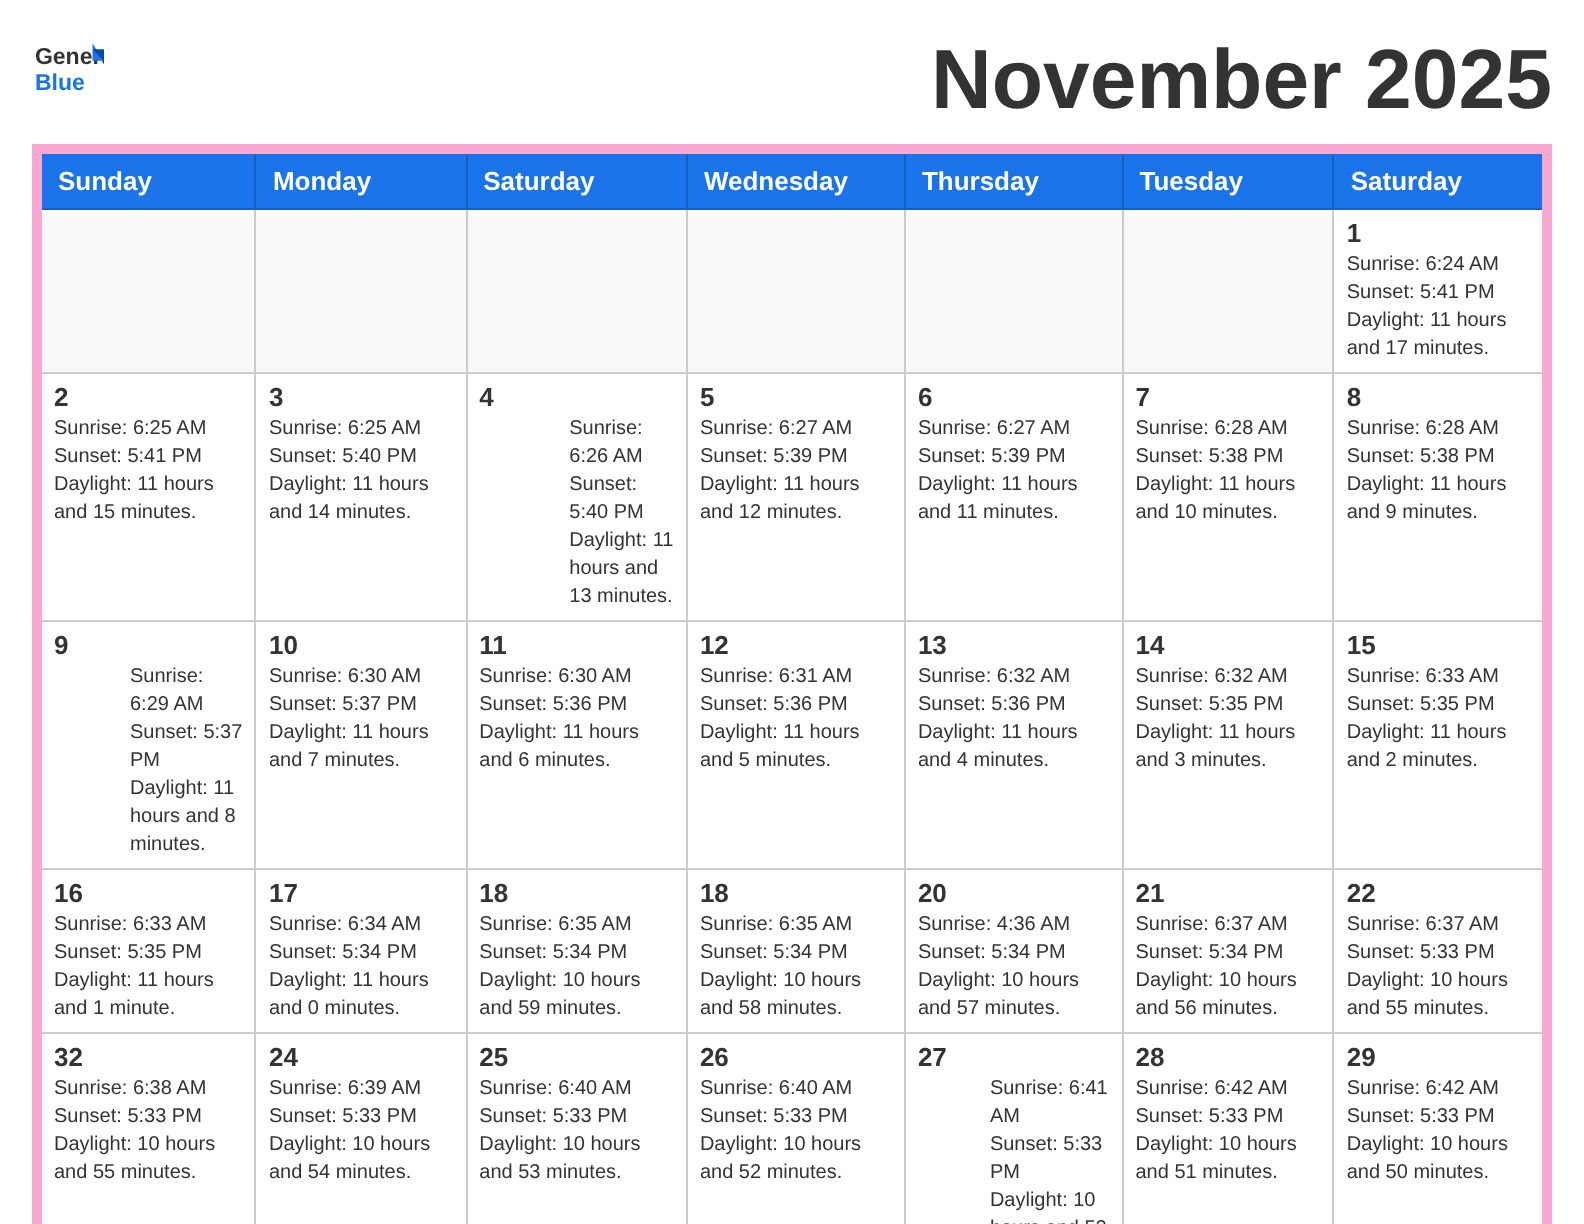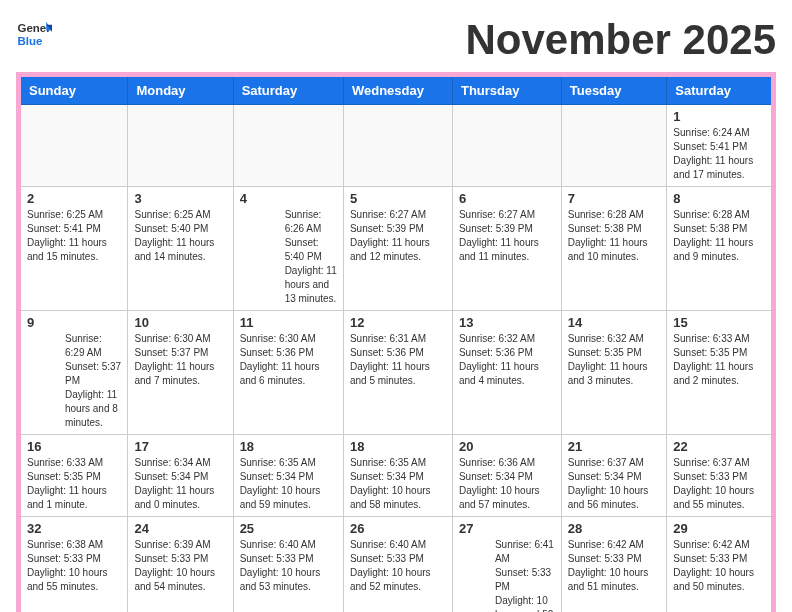--- a/index.html
+++ b/index.html
@@ -231,21 +231,21 @@
 Daylight: 10 hours and 59 minutes.</div>
         </td>
         <td>
           <span class="day-number">18</span>
           <div class="day-info" style="white-space: pre-line;">Sunrise: 6:35 AM
 Sunset: 5:34 PM
 Daylight: 10 hours and 58 minutes.</div>
         </td>
         <td>
           <span class="day-number">20</span>
-          <div class="day-info" style="white-space: pre-line;">Sunrise: 6:36 AM
+          <div class="day-info" style="white-space: pre-line;">Sunrise: 4:36 AM
 Sunset: 5:34 PM
 Daylight: 10 hours and 57 minutes.</div>
         </td>
         <td>
           <span class="day-number">21</span>
           <div class="day-info" style="white-space: pre-line;">Sunrise: 6:37 AM
 Sunset: 5:34 PM
 Daylight: 10 hours and 56 minutes.</div>
         </td>
         <td>

